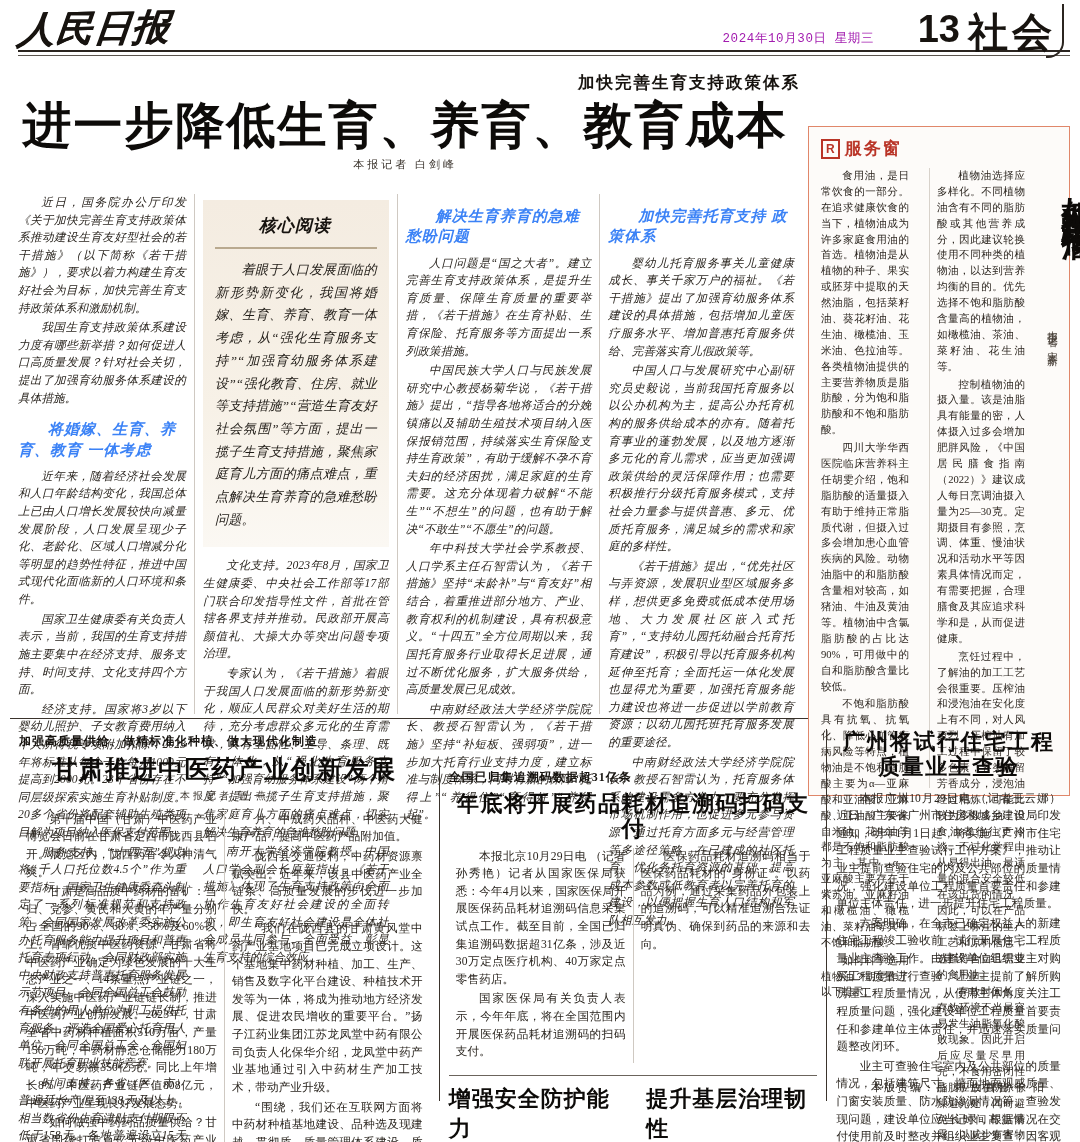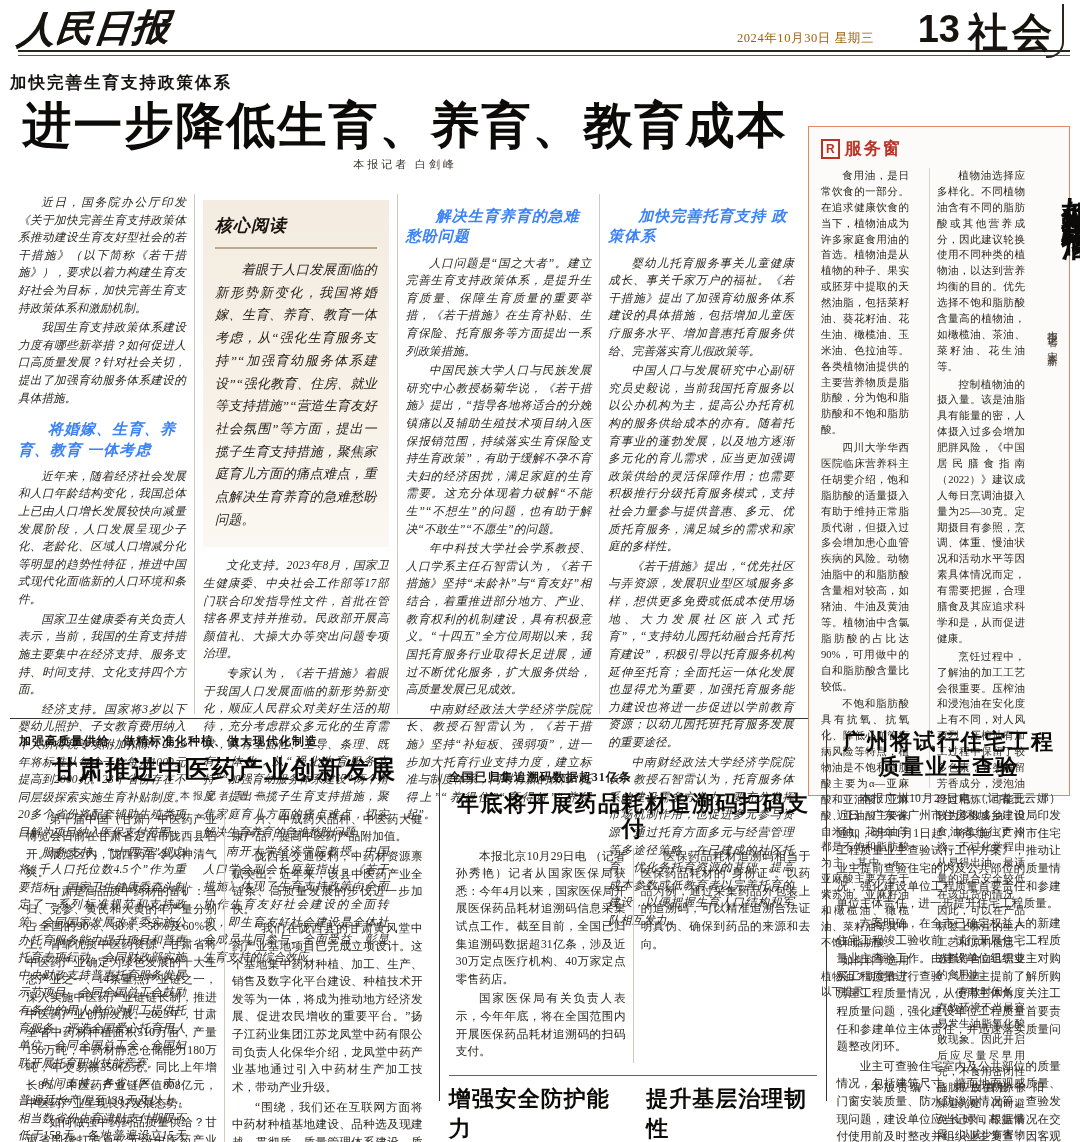--- a/index.html
+++ b/index.html
@@ -20,41 +20,41 @@
     font-family:"Liberation Serif","DejaVu Serif",serif;
     font-size:37px;font-weight:700;font-style:italic;
     letter-spacing:1px;color:#17130f;
     transform:skewX(-7deg) rotate(-1.2deg);
     text-shadow:0.6px 0 0 #17130f;
   }
   .masthead-rule{position:absolute;left:8px;top:50px;width:1052px;height:0;border-top:2px solid #2b2520;}
   .masthead-rule2{position:absolute;left:8px;top:55px;width:1052px;height:0;border-top:1px solid #5c554e;}
   .date{
     position:absolute;right:196px;top:30px;
-    font-size:12.5px;letter-spacing:0.6px;color:#a16207;
-    font-family:Liberation Serif, serif;
+    font-size:12.5px;letter-spacing:0.6px;color:#a21caf;
+    font-family:Liberation Mono, monospace;
   }
   .pagenum{
     position:absolute;right:110px;top:8px;
     font-size:38px;font-weight:700;color:#17130f;
     font-family:"Liberation Sans","DejaVu Sans",sans-serif;
   }
   .section-name{
     position:absolute;right:14px;top:5px;
     font-size:40px;font-weight:700;letter-spacing:4px;color:#17130f;
   }
   .corner-curve{
     position:absolute;right:6px;top:4px;width:16px;height:52px;
     border-right:2px solid #2b2520;border-bottom:2px solid #2b2520;
     border-bottom-right-radius:16px;
   }
 
   
   .kicker{
-    text-align:left;font-size:16.5px;font-weight:700;letter-spacing:2px;
+    text-align:right;font-size:16.5px;font-weight:700;letter-spacing:2px;
     color:#17130f;margin:0 0 6px 0;
   }
   .headline{
     text-align:center;font-weight:700;color:#0d0b09;
     letter-spacing:2px;line-height:1.05;margin:0;
     font-family:"Liberation Sans","DejaVu Sans",sans-serif;
   }
   .byline{
     text-align:center;font-size:11px;letter-spacing:3px;color:#3a332c;margin-top:6px;
   }
@@ -82,21 +82,21 @@
   .col{width:190px;padding:0 8px;box-sizing:content-box;position:relative;font-style:italic;}
   .col + .col{border-left:1px solid #cfc9c2;}
 
   .col-narrow{width:172px;}
 
   .core-box{
     background:linear-gradient(180deg,#f4ece1 0%,#f7f1e7 60%,#fbf8f3 100%);
     padding:14px 12px 16px 12px;margin:6px 0 10px 0;
   }
   .core-title{font-size:17px;font-weight:700;letter-spacing:1px;color:#17130f;
-    font-family:"Liberation Sans","DejaVu Sans",sans-serif;}
+    font-family:"Liberation Sans","DejaVu Sans",sans-serif;margin-left:44px;}
   .core-rule{height:2px;background:#b9a98f;margin:10px 0 10px 0;}
   .core-text{font-size:13.2px;line-height:1.72;text-align:justify;color:#201c17;text-indent:2em;}
 
   
   .service-box{
     position:absolute;right:0;top:64px;width:262px;height:670px;
     border:1.5px solid #e0876a;box-sizing:border-box;
     background:#fdfbf9;padding:10px 10px 8px 12px;
   }
   .service-head{display:flex;align-items:center;gap:5px;margin-bottom:8px;}

